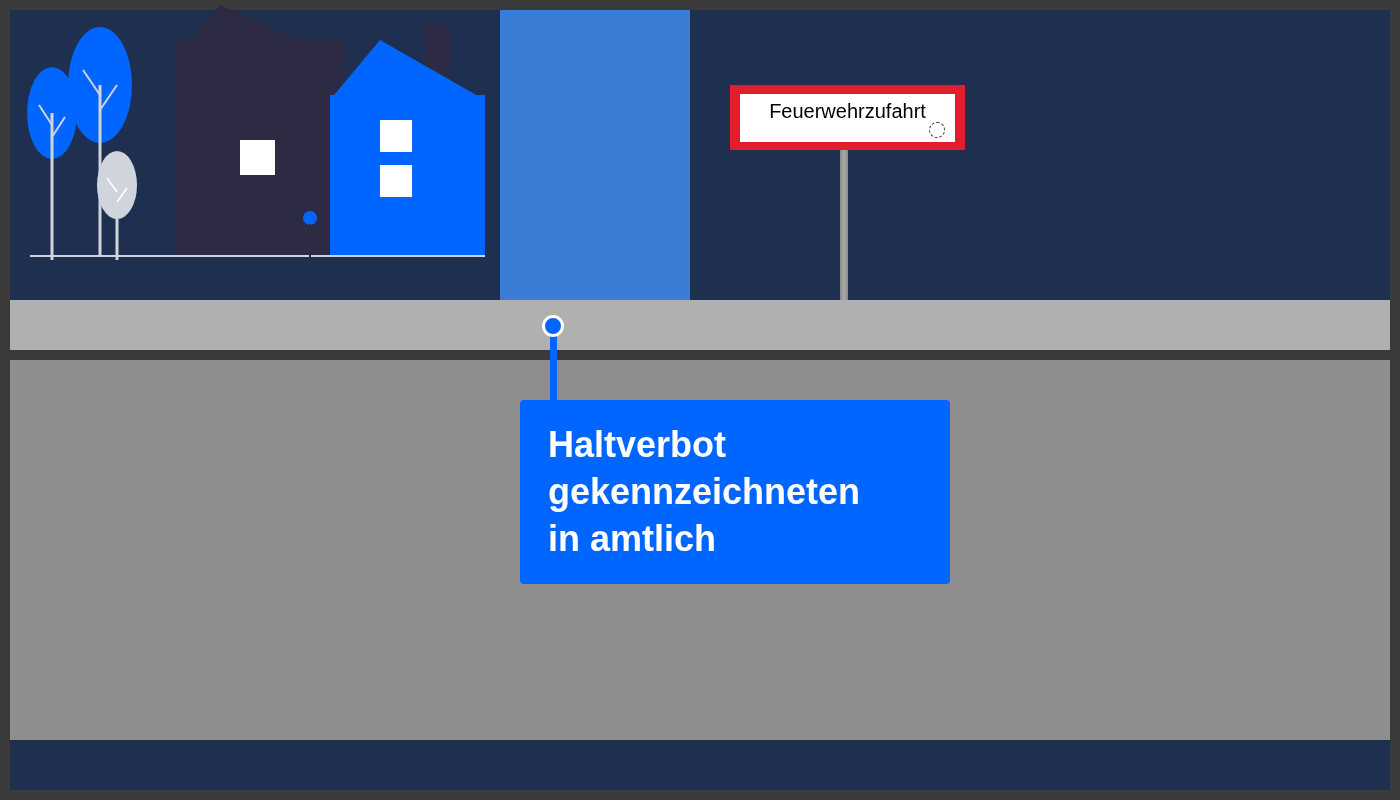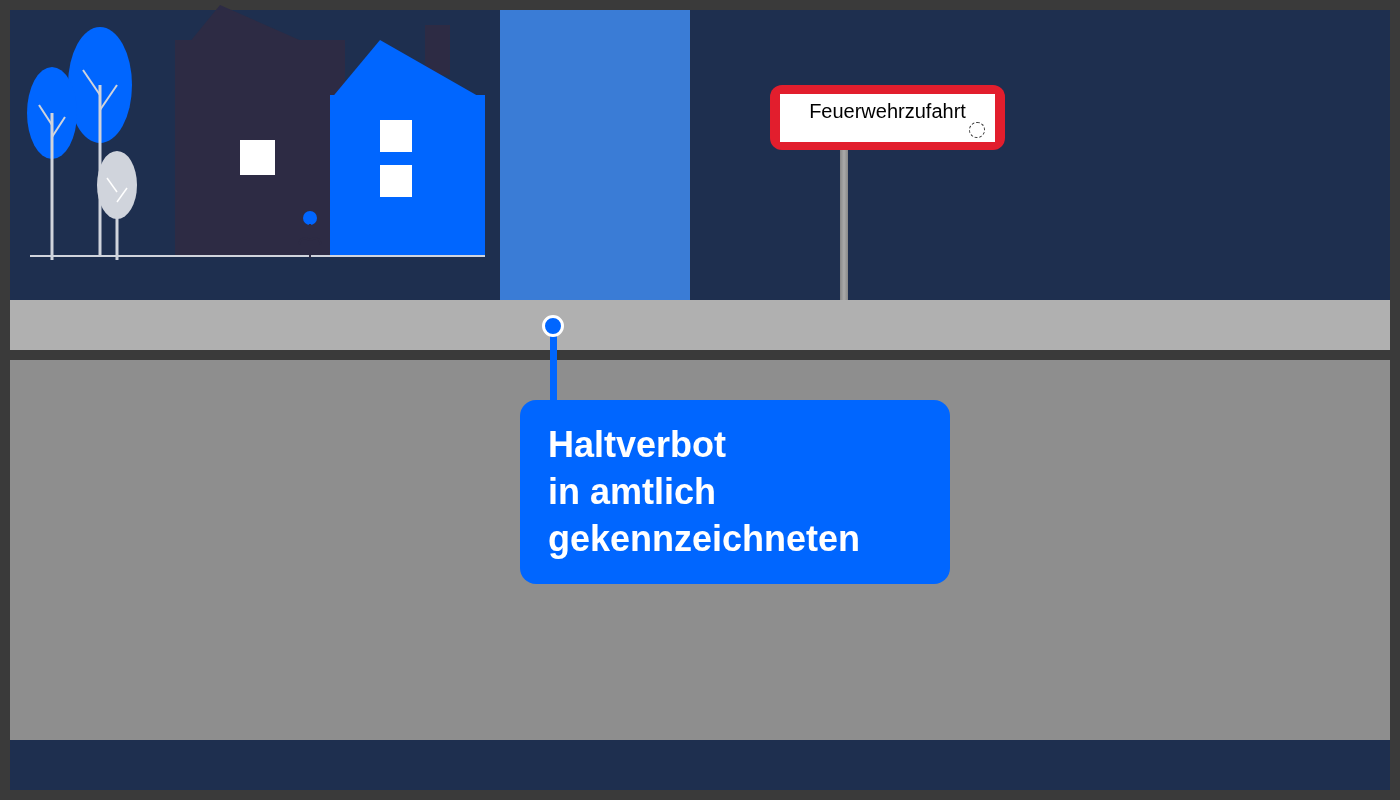--- a/index.html
+++ b/index.html
@@ -157,25 +157,24 @@
     height: 160px;
     background: linear-gradient(to right, #888, #aaa, #888);
   }
   .sign-board {
     position: absolute;
     left: 720px;
     top: 75px;
     width: 235px;
     height: 65px;
     background: #e21e2d;
-    border-radius: 12px;
+    border-radius: 0;
     display: flex;
     align-items: center;
     justify-content: center;
-    margin-left: 40px;
   }
   .sign-inner {
     width: 215px;
     height: 48px;
     background: white;
     position: relative;
     display: flex;
     align-items: flex-start;
     justify-content: center;
     padding-top: 6px;
@@ -212,21 +211,21 @@
     height: 75px;
     background: #0066ff;
     z-index: 4;
   }
   .callout-box {
     position: absolute;
     left: 510px;
     top: 390px;
     width: 430px;
     background: #0066ff;
-    border-radius: 16px;
+    border-radius: 4px;
     padding: 22px 28px;
     color: white;
     font-size: 36px;
     font-weight: 600;
     line-height: 1.3;
     z-index: 5;
   }
 </style>
 </head>
 <body>
@@ -295,17 +294,17 @@
 
   <div class="sidewalk"></div>
   <div class="road-divider"></div>
   <div class="road"></div>
   <div class="bottom-strip"></div>
 
   <div class="callout-line"></div>
   <div class="callout-dot"></div>
   <div class="callout-box">
     <div>Haltverbot</div>
+    <div>gekennzeichneten</div>
     <div>in amtlich</div>
-    <div>gekennzeichneten</div>
   </div>
 
 </div>
 
 </body></html>

